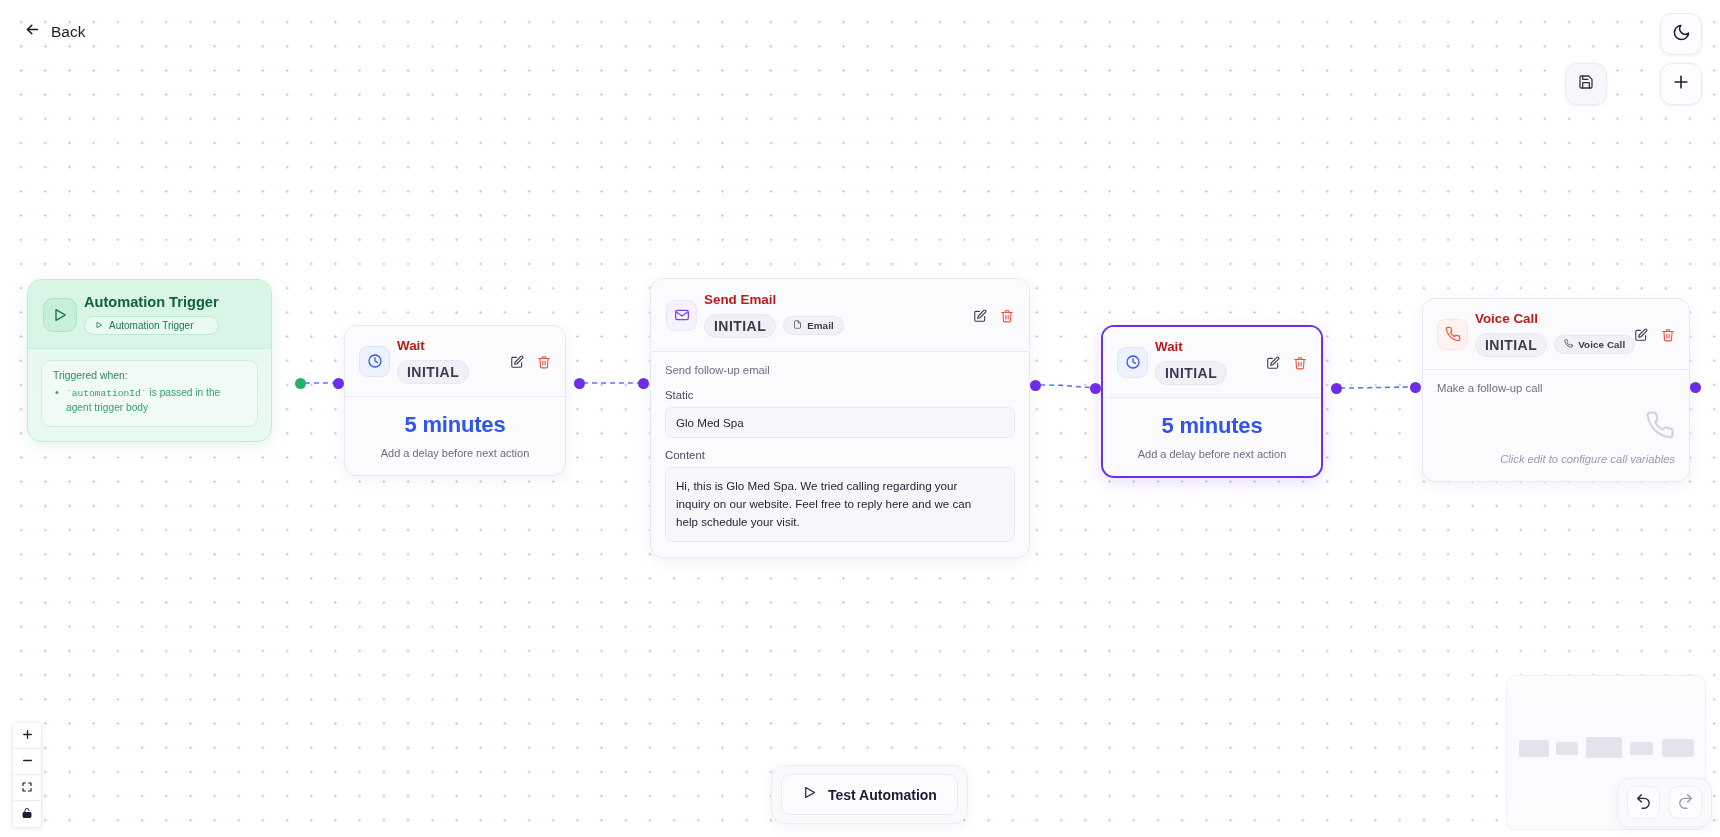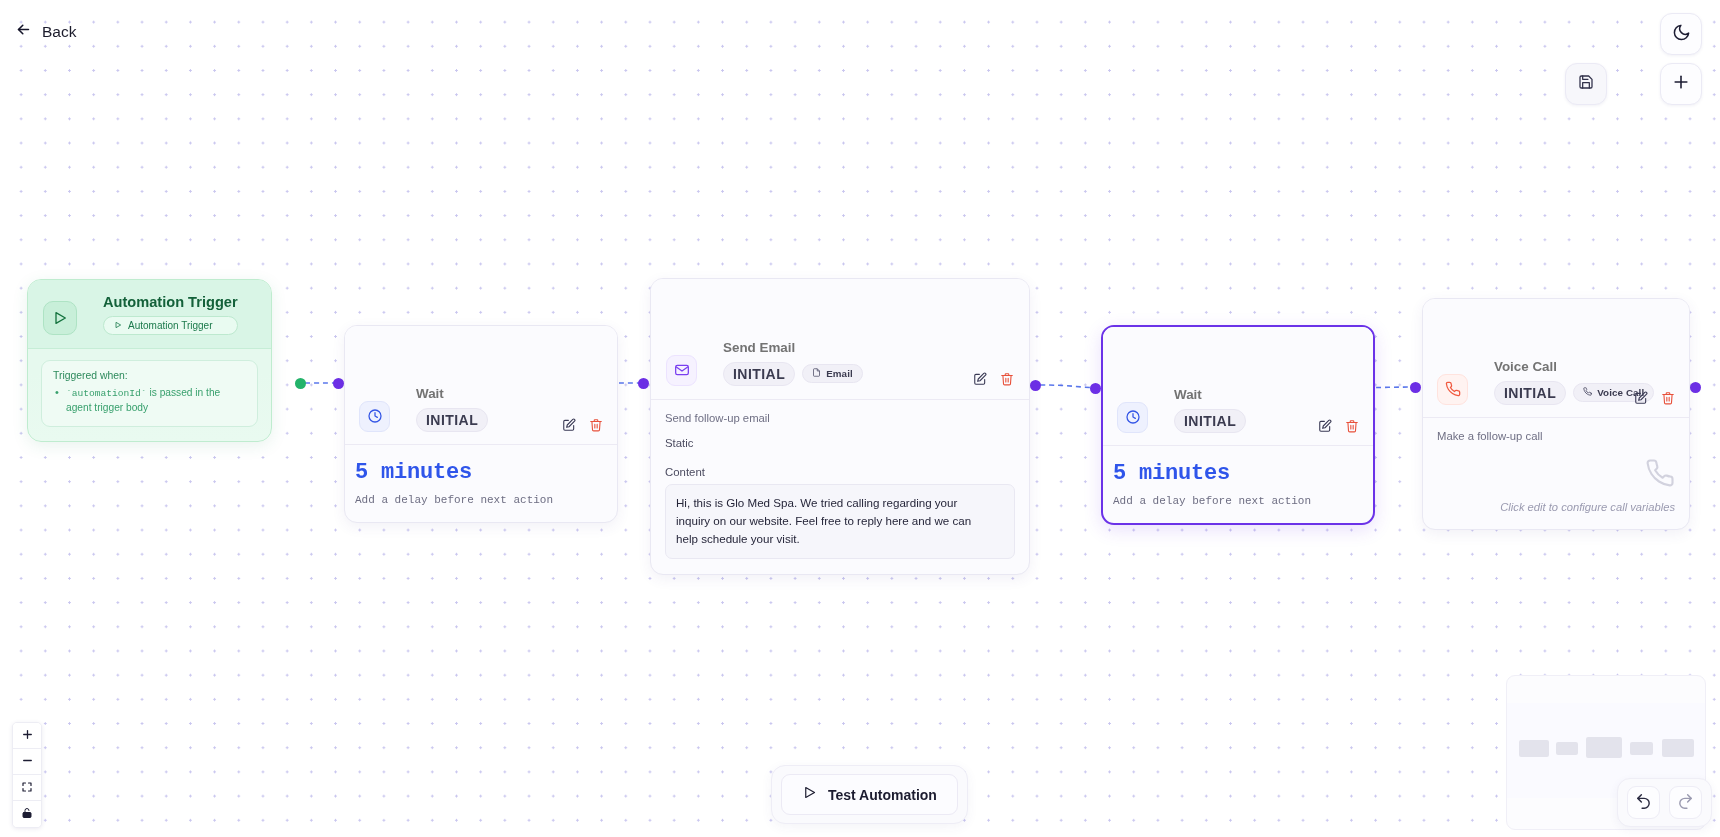--- a/index.html
+++ b/index.html
@@ -13,21 +13,21 @@
     position: relative;
     width: 1720px; height: 837px;
     background-color: #ffffff;
     background-image: radial-gradient(circle, #c9c6ef 1.1px, transparent 1.2px);
     background-size: 24.2px 24.2px;
     background-position: 9px 10px;
   }
 
   
   .back-btn {
-    position: absolute; left: 9px; top: 17px;
+    position: absolute; left: 18px; top: 17px;
     display: flex; align-items: center; gap: 10px;
     padding: 4px 6px; border-radius: 6px;
     cursor: pointer; background: transparent;
   }
   .back-btn .lbl { font-size: 15.5px; color: #1b1b2b; font-weight: 400; }
   .icon-sq {
     position: absolute;
     width: 42px; height: 42px; border-radius: 12px;
     background: #fdfdff;
     border: 1px solid #ebeaf5;
@@ -42,35 +42,35 @@
   
   .node {
     position: absolute;
     background: #fbfbfe;
     border: 1px solid #e9e8f3;
     border-radius: 13px;
     box-shadow: 0 4px 14px rgba(70,60,140,.07);
     overflow: hidden;
   }
   .node-head {
-    display: flex; align-items: flex-end; gap: 26px;
+    display: flex; align-items: center; gap: 7px;
     padding: 13px 14px 12px 14px;
     border-bottom: 1px solid #eceaf4;
     background: #fbfbfe;
   }
   .node-ico {
     width: 31px; height: 31px; flex: none;
     border-radius: 9px;
     display: flex; align-items: center; justify-content: center;
   }
   .ico-blue { background: #eef1fe; border: 1px solid #e0e5fb; }
   .ico-purple { background: #f6f2ff; border: 1px solid #ece3ff; }
   .ico-red { background: #fff3f1; border: 1px solid #ffe3de; }
   .node-titles { display: flex; flex-direction: column; gap: 6px; min-width: 0;}
-  .node-title { font-size: 13.4px; font-weight: 700; color: #737373; line-height: 1.1; margin-top: 48px;}
+  .node-title { font-size: 13.4px; font-weight: 700; color: #b91c1c; line-height: 1.1;}
   .badges { display: flex; align-items: center; gap: 7px; }
   .badge {
     display: inline-flex; align-items: center; gap: 5px;
     font-size: 14px; font-weight: 700; letter-spacing: .45px;
     color: #3b3b50; background: #f1f0f7;
     border: 1px solid #e8e6f1;
     border-radius: 999px; padding: 3px 9px;
     white-space: nowrap;
   }
   .badge.soft { font-weight: 600; letter-spacing: .1px; font-size: 9.8px; }
@@ -113,28 +113,28 @@
   .trigger-li {
     font-size:10.2px; color:#38a06d; line-height:1.45;
     padding-left:13px; position:relative;
   }
   .trigger-li:before {
     content:"•"; position:absolute; left:2px; top:-1px; font-size:11px;
   }
   .mono { font-family:"Liberation Mono", monospace; font-size:9.6px; }
 
   
-  .wait-node { width: 274px; }
+  .wait-node { width: 222px; }
   #wait-1 { left: 344px; top: 325px; }
   #wait-2 {
     left: 1101px; top: 325px;
     border: 2px solid #6b32e8;
     box-shadow: 0 5px 18px rgba(107,50,232,.15);
   }
-  .wait-body { padding: 15px 10px 16px 10px; text-align: left; font-family: Liberation Mono, monospace; }
+  .wait-body { padding: 15px 10px 16px 10px; text-align: center; }
   .wait-big { font-size: 22px; font-weight: 700; color: #2f55ea; letter-spacing:-.2px; }
   .wait-sub { margin-top: 9px; font-size: 11px; color: #6d6d82; }
 
   
   #email-node { left: 650px; top: 278px; width: 380px; }
   #email-node .node-head { padding: 14px 15px 13px 15px; }
   .field-lead { font-size: 11.3px; color: #6f6f84; margin-bottom: 13px; }
   .field-label { font-size: 11.4px; color: #4b4b60; margin-bottom: 6px; }
   .field-box {
     background: #f6f6fb; border: 1px solid #e9e8f2;
@@ -375,20 +375,21 @@
               <path d="M19 6l-1 14a2 2 0 0 1-2 2H8a2 2 0 0 1-2-2L5 6"></path>
             <path d="M10 11v6M14 11v6"></path>
               <path d="M9 6V4a1 1 0 0 1 1-1h4a1 1 0 0 1 1 1v2"></path>
           </svg>
         </span>
       </div>
     </div>
     <div class="node-body">
       <div class="field-lead">Send follow-up email</div>
       <div class="field-label">Static</div>
+      <div class="field-box">Glo Med Spa</div>
       <div class="gap"></div>
       <div class="field-label">Content</div>
       <div class="field-box textarea">Hi, this is Glo Med Spa. We tried calling regarding your inquiry on our website. Feel free to reply here and we can help schedule your visit.</div>
     </div>
   </div>
 
   <div class="node wait-node" id="wait-2">
     <div class="node-head">
       <div class="node-ico ico-blue">
         <svg width="16" height="16" viewBox="0 0 24 24" fill="none" stroke="#3355e6" stroke-width="1.9" stroke-linecap="round">

